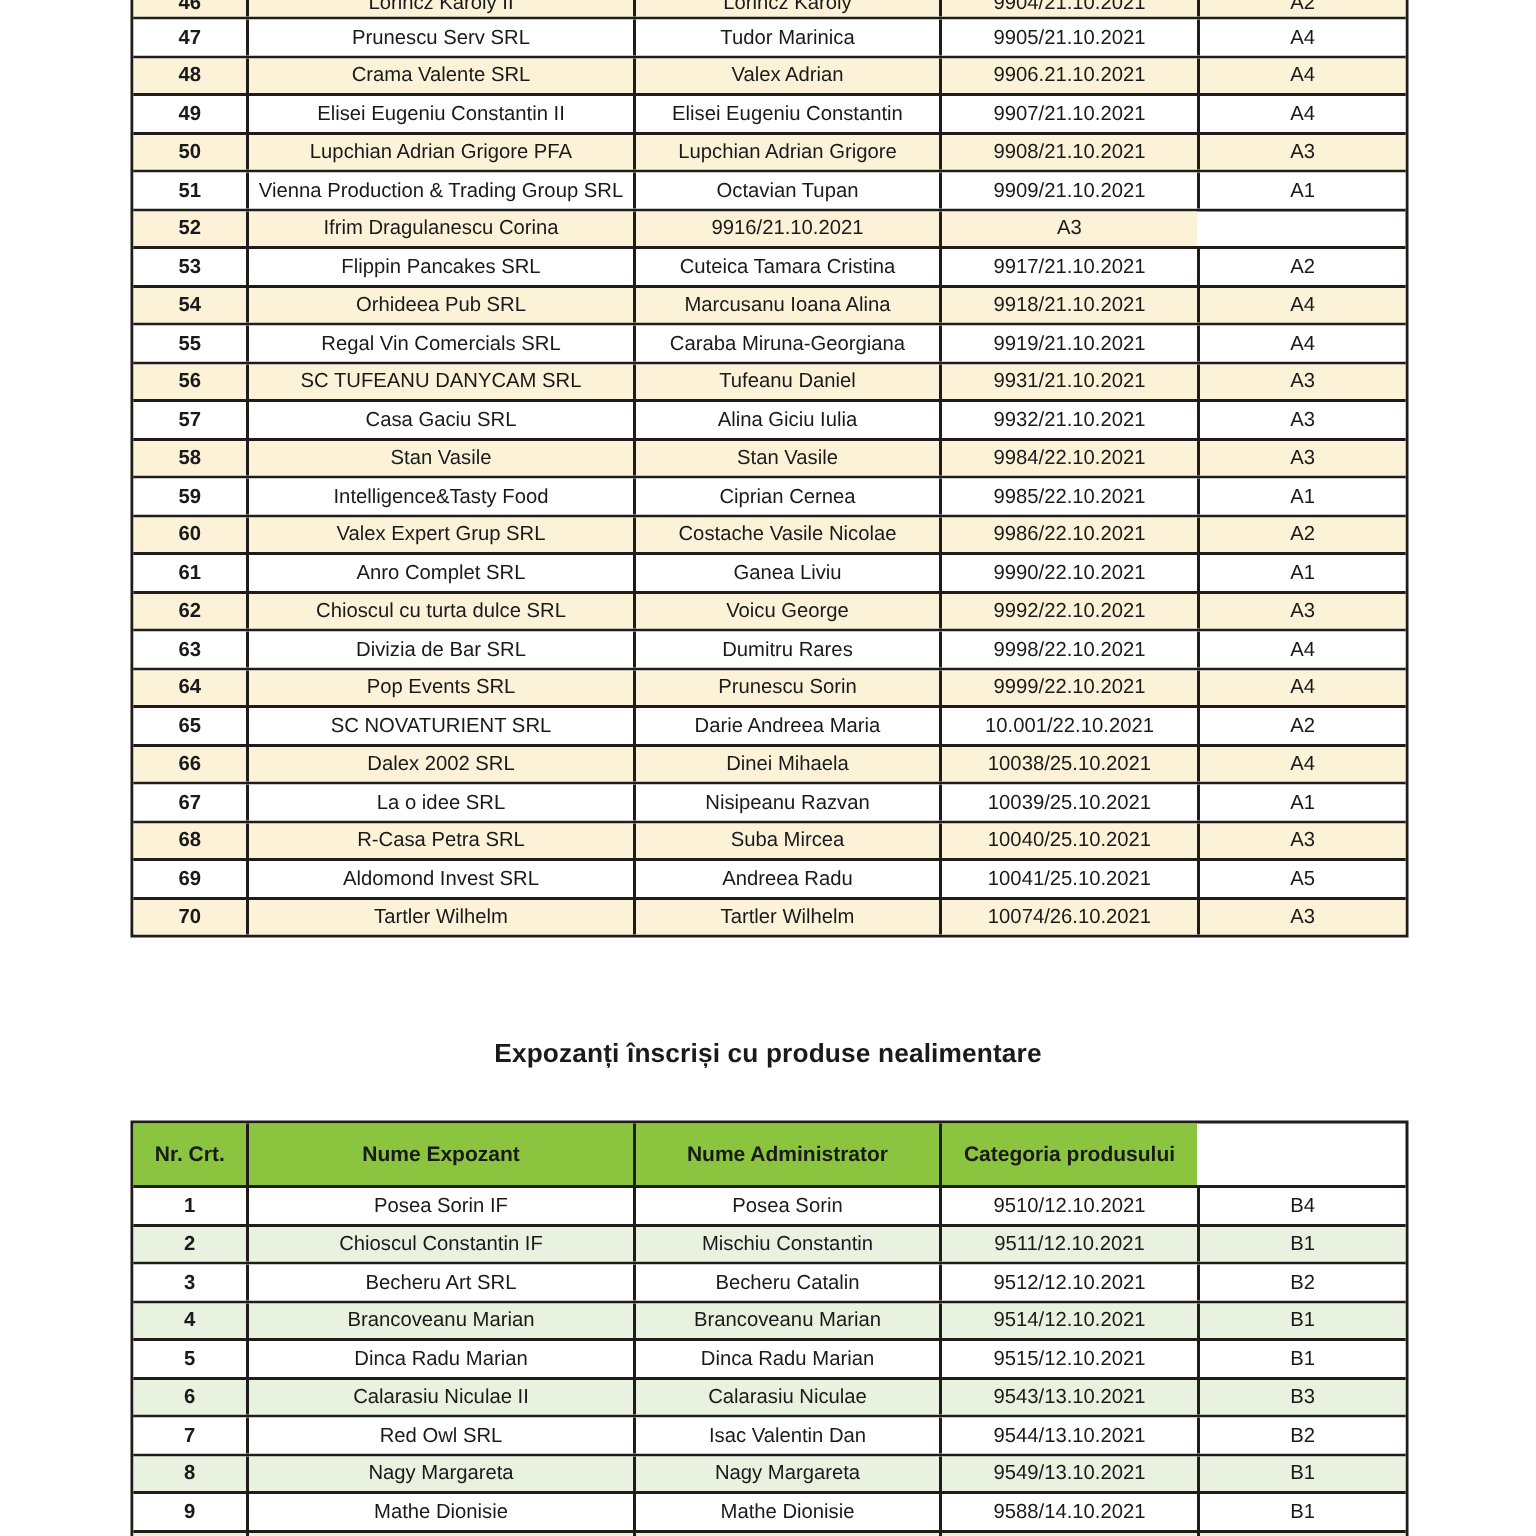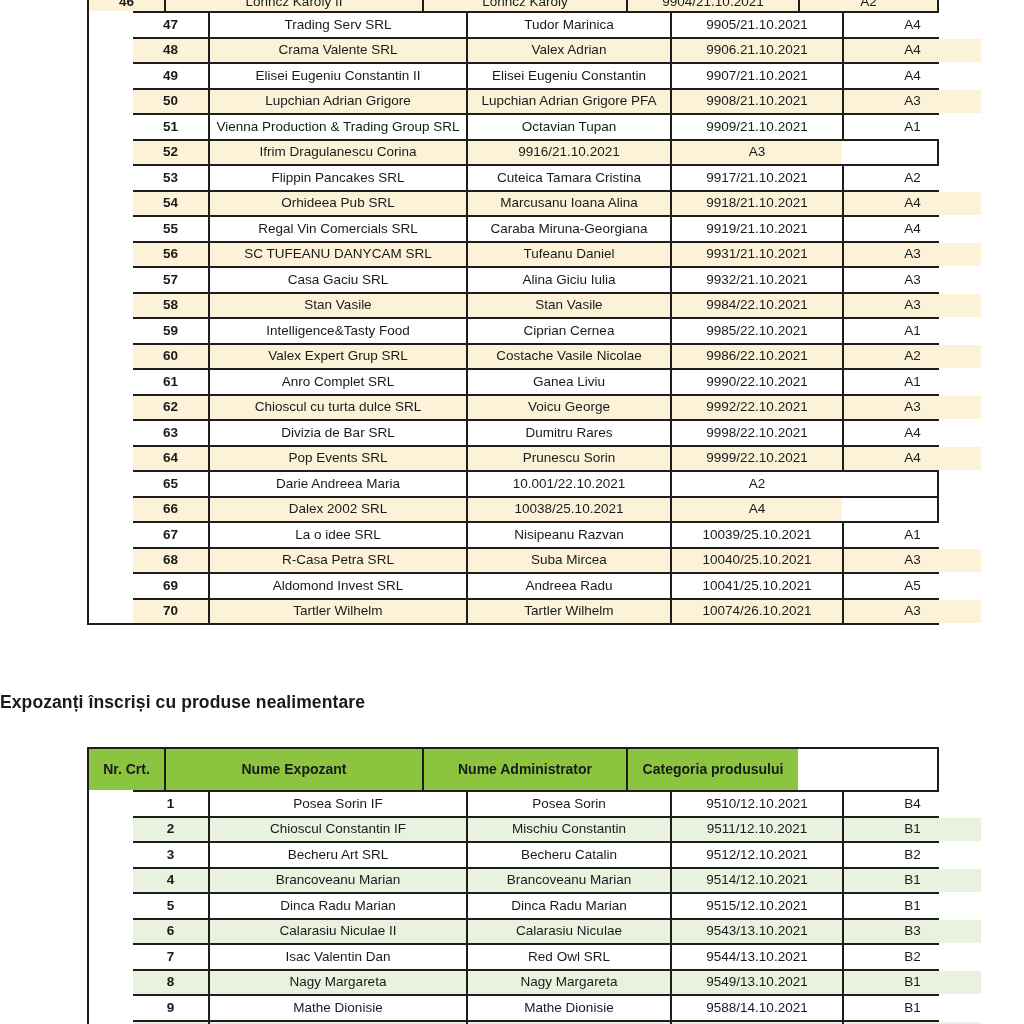--- a/index.html
+++ b/index.html
@@ -21,21 +21,21 @@
     border: 2px solid var(--border, #1f1c1b);
     background: #ffffff;
   }
   #food-table { top: -17px; }
   #nonfood-table { top: 747px; }
 
   .trow {
     display: grid;
     grid-template-columns: 75px 258px 204px 172px 139px;
   }
-  .trow + .trow { border-top: 2px solid var(--border, #1f1c1b); margin-left: 44px; }
+  .trow + .trow { border-top: 2px solid var(--border, #1f1c1b); }
 
   .tcell {
     display: flex;
     align-items: center;
     justify-content: center;
     text-align: center;
     min-height: 23.5px;
     padding: 1px 6px;
     font-size: 13.5px;
     line-height: 1.18;
@@ -57,64 +57,64 @@
     font-weight: bold;
     font-size: 14px;
     min-height: 41px;
   }
 
   .heading {
     position: absolute;
     left: 0;
     right: 0;
     top: 692px;
-    text-align: left;
+    text-align: center;
     font-size: 17.5px;
     font-weight: bold;
     letter-spacing: 0.1px;
   }
 </style>
 </head>
 <body>
 
 <div class="page">
 
   <div class="dtable" id="food-table">
       <div class="trow alt">
         <div class="tcell">46</div>
         <div class="tcell">Lorincz Karoly II</div>
         <div class="tcell">Lorincz Karoly</div>
         <div class="tcell">9904/21.10.2021</div>
         <div class="tcell">A2</div>
       </div>
       <div class="trow">
         <div class="tcell">47</div>
-        <div class="tcell">Trading Serv SRL</div>
+        <div class="tcell">Prunescu Serv SRL</div>
         <div class="tcell">Tudor Marinica</div>
         <div class="tcell">9905/21.10.2021</div>
         <div class="tcell">A4</div>
       </div>
       <div class="trow alt">
         <div class="tcell">48</div>
         <div class="tcell">Crama Valente SRL</div>
         <div class="tcell">Valex Adrian</div>
         <div class="tcell">9906.21.10.2021</div>
         <div class="tcell">A4</div>
       </div>
       <div class="trow">
         <div class="tcell">49</div>
         <div class="tcell">Elisei Eugeniu Constantin II</div>
         <div class="tcell">Elisei Eugeniu Constantin</div>
         <div class="tcell">9907/21.10.2021</div>
         <div class="tcell">A4</div>
       </div>
       <div class="trow alt">
         <div class="tcell">50</div>
+        <div class="tcell">Lupchian Adrian Grigore PFA</div>
         <div class="tcell">Lupchian Adrian Grigore</div>
-        <div class="tcell">Lupchian Adrian Grigore PFA</div>
         <div class="tcell">9908/21.10.2021</div>
         <div class="tcell">A3</div>
       </div>
       <div class="trow">
         <div class="tcell">51</div>
         <div class="tcell">Vienna Production &amp; Trading Group SRL</div>
         <div class="tcell">Octavian Tupan</div>
         <div class="tcell">9909/21.10.2021</div>
         <div class="tcell">A1</div>
       </div>
@@ -203,27 +203,29 @@
       </div>
       <div class="trow alt">
         <div class="tcell">64</div>
         <div class="tcell">Pop Events SRL</div>
         <div class="tcell">Prunescu Sorin</div>
         <div class="tcell">9999/22.10.2021</div>
         <div class="tcell">A4</div>
       </div>
       <div class="trow">
         <div class="tcell">65</div>
+        <div class="tcell">SC NOVATURIENT SRL</div>
         <div class="tcell">Darie Andreea Maria</div>
         <div class="tcell">10.001/22.10.2021</div>
         <div class="tcell">A2</div>
       </div>
       <div class="trow alt">
         <div class="tcell">66</div>
         <div class="tcell">Dalex 2002 SRL</div>
+        <div class="tcell">Dinei Mihaela</div>
         <div class="tcell">10038/25.10.2021</div>
         <div class="tcell">A4</div>
       </div>
       <div class="trow">
         <div class="tcell">67</div>
         <div class="tcell">La o idee SRL</div>
         <div class="tcell">Nisipeanu Razvan</div>
         <div class="tcell">10039/25.10.2021</div>
         <div class="tcell">A1</div>
       </div>
@@ -296,22 +298,22 @@
       </div>
       <div class="trow alt">
         <div class="tcell">6</div>
         <div class="tcell">Calarasiu Niculae II</div>
         <div class="tcell">Calarasiu Niculae</div>
         <div class="tcell">9543/13.10.2021</div>
         <div class="tcell">B3</div>
       </div>
       <div class="trow">
         <div class="tcell">7</div>
+        <div class="tcell">Red Owl SRL</div>
         <div class="tcell">Isac Valentin Dan</div>
-        <div class="tcell">Red Owl SRL</div>
         <div class="tcell">9544/13.10.2021</div>
         <div class="tcell">B2</div>
       </div>
       <div class="trow alt">
         <div class="tcell">8</div>
         <div class="tcell">Nagy Margareta</div>
         <div class="tcell">Nagy Margareta</div>
         <div class="tcell">9549/13.10.2021</div>
         <div class="tcell">B1</div>
       </div>

